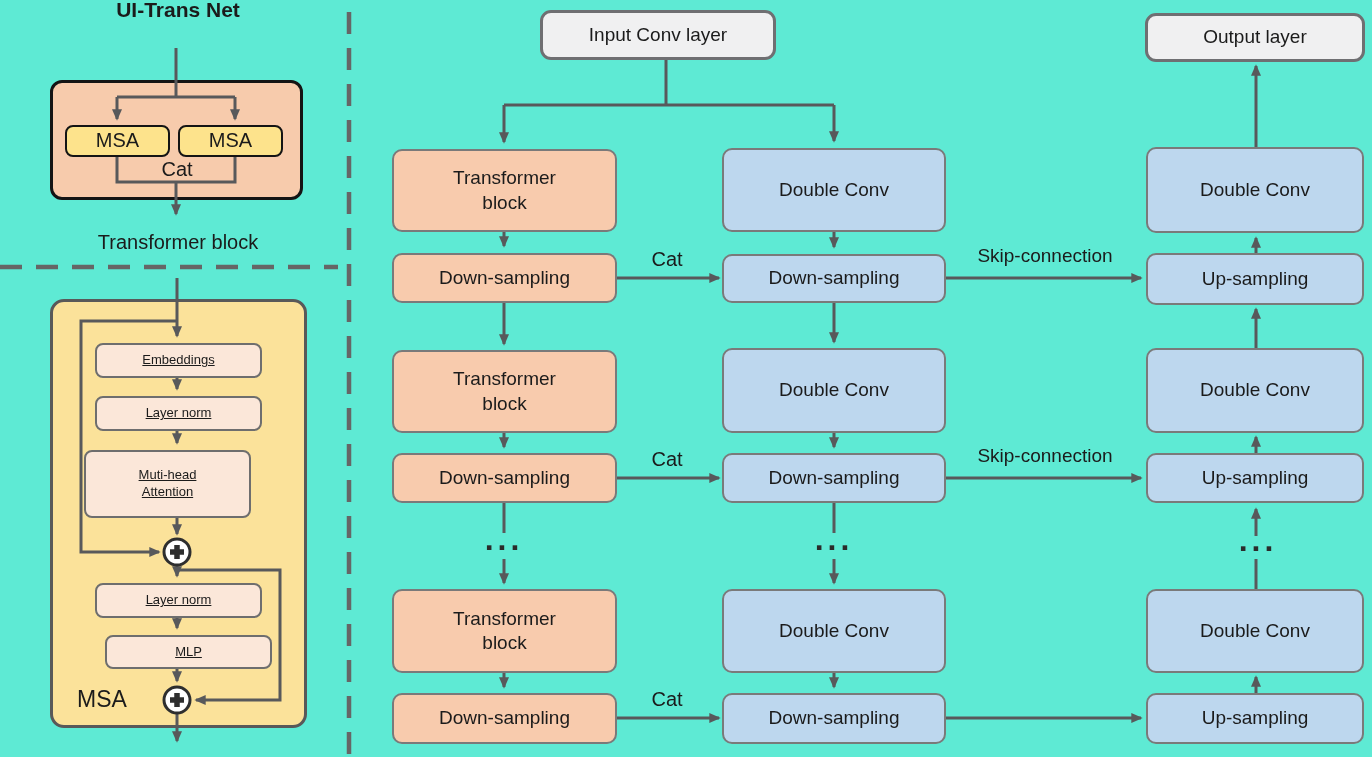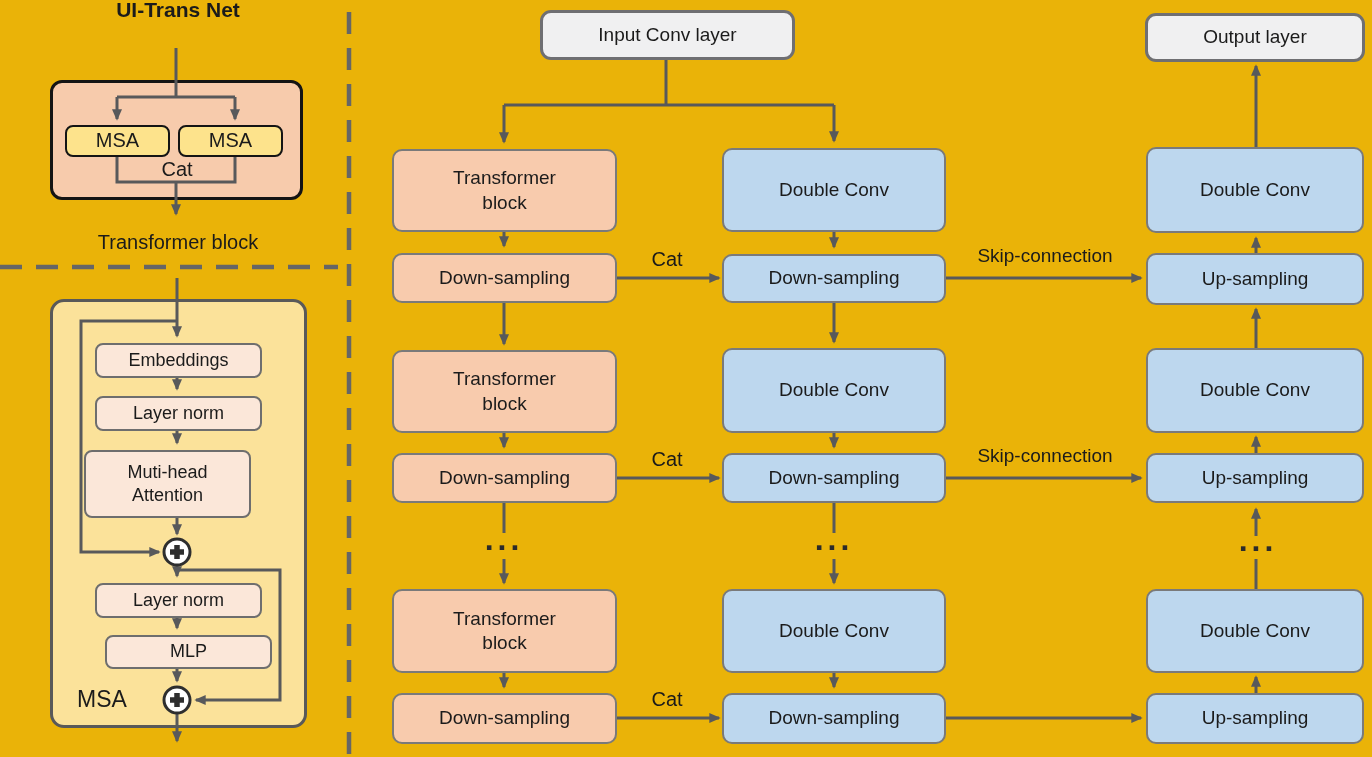--- a/index.html
+++ b/index.html
@@ -1,32 +1,32 @@
 <!DOCTYPE html>
 <html><head>
 <meta charset="utf-8">
 <style>
   html,body{margin:0;padding:0;background:#ffffff;}
   .canvas{
-    position:relative;width:1372px;height:757px;background:#eab308;overflow:hidden;
+    position:relative;width:1372px;height:757px;background:#5eead4;overflow:hidden;
     font-family:"Liberation Sans", sans-serif;color:#1b1b1b;
   }
   .box{
     position:absolute;box-sizing:border-box;display:flex;flex-direction:column;
     align-items:center;justify-content:center;text-align:center;line-height:1.28;
   }
   .lbl{position:absolute;display:flex;align-items:center;justify-content:center;text-align:center;}
   .orange   {background:#F8CBAD;border:2.5px solid #7A7A7A;border-radius:10px;}
   .blue     {background:#BDD7EE;border:2.5px solid #7A7A7A;border-radius:10px;}
   .greybox  {background:#F0F0F1;border:3px solid #6F6F72;border-radius:11px;}
   .peach    {background:#FBE7D9;border:2.5px solid #6E6E6E;border-radius:8px;}
   .msa-y    {background:#FDE38C;border:2.5px solid #141414;border-radius:8px;}
   .orange-ct{background:#F7CBAC;border:3px solid #141414;border-radius:12px;}
   .yellow-ct{background:#FBE29A;border:3px solid #595959;border-radius:14px;}
-  .f18{font-size:18px;} .f19{font-size:19px;} .f20{font-size:20px;}
+  .f18{font-size:13px;text-decoration:underline;} .f19{font-size:19px;} .f20{font-size:20px;}
   .f21b{font-size:21px;font-weight:bold;} .f23{font-size:23px;}
   .connectors{position:absolute;left:0;top:0;z-index:5;pointer-events:none;}
   .boxes{position:absolute;left:0;top:0;z-index:1;width:100%;height:100%;}
   .dots{font:bold 32px "Liberation Sans",sans-serif;letter-spacing:4px;fill:#2b2b2b;}
 </style>
 </head>
 <body>
 
 <div class="canvas">
 
@@ -44,21 +44,21 @@
     <div class="box peach f18" style="left:95px;top:343px;width:167px;height:35px;">Embeddings</div>
     <div class="box peach f18" style="left:95px;top:396px;width:167px;height:35px;">Layer norm</div>
     <div class="box peach f18" style="left:84px;top:450px;width:167px;height:68px;">
       <span>Muti-head</span>
       <span>Attention</span>
     </div>
     <div class="box peach f18" style="left:95px;top:583px;width:167px;height:35px;">Layer norm</div>
     <div class="box peach f18" style="left:105px;top:635px;width:167px;height:34px;">MLP</div>
     <div class="lbl f23" style="left:70px;top:686px;width:64px;height:26px;">MSA</div>
 
-    <div class="box greybox f19" style="left:540px;top:10px;width:255px;height:50px;">Input Conv layer</div>
+    <div class="box greybox f19" style="left:540px;top:10px;width:236px;height:50px;">Input Conv layer</div>
     <div class="box greybox f19" style="left:1145px;top:13px;width:220px;height:49px;">Output layer</div>
 
     <div class="box orange f19" style="left:392px;top:149px;width:225px;height:83px;">
       <span>Transformer</span>
       <span>block</span>
     </div>
     <div class="box orange f19" style="left:392px;top:253px;width:225px;height:50px;">Down-sampling</div>
     <div class="box blue f19" style="left:722px;top:148px;width:224px;height:84px;">Double Conv</div>
     <div class="box blue f19" style="left:722px;top:254px;width:224px;height:49px;">Down-sampling</div>
     <div class="box blue f19" style="left:1146px;top:147px;width:218px;height:86px;">Double Conv</div>

